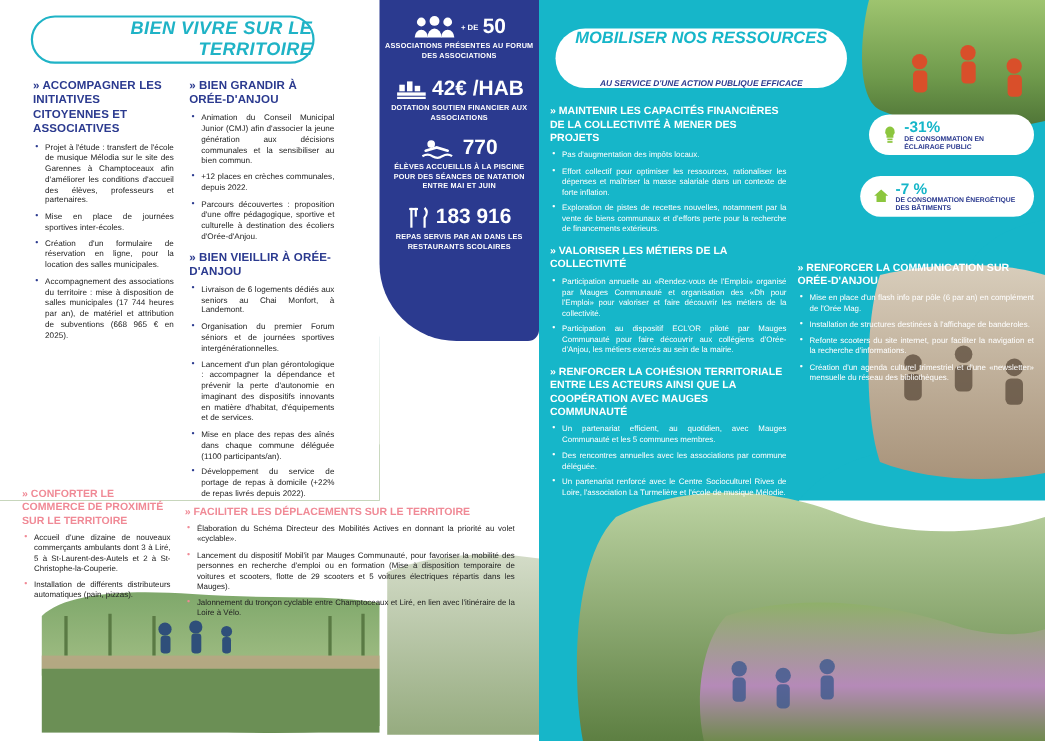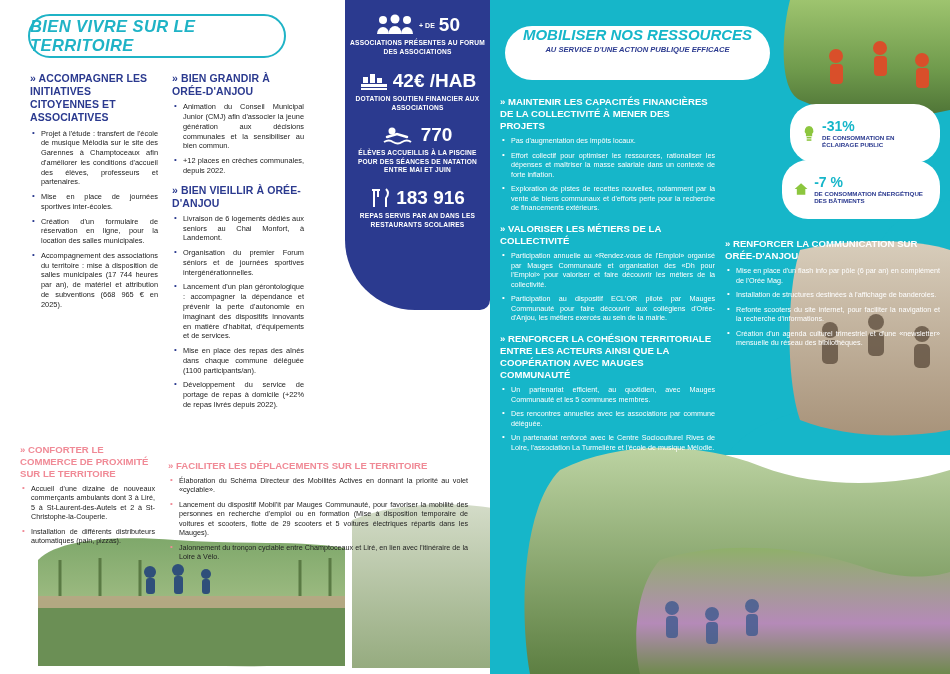--- a/index.html
+++ b/index.html
@@ -20,20 +20,21 @@
   }
   .teal-banner {
     position:absolute; left:28px; top:14px; width:258px; height:44px;
     border:2px solid #1fb3c6; border-radius:22px;
     display:flex; align-items:center; justify-content:center;
     background:#ffffff;
   }
   .teal-banner span {
     color:#1fb3c6; font-weight:bold; font-size:16.5px; letter-spacing:0.4px;
     font-style: italic;
+    text-align: right;
   }
   .col-head {
     color:#2b3a8f; font-weight:bold; font-size:10.5px; line-height:1.25;
     text-transform:uppercase; letter-spacing:0.1px;
   }
   ul.bl { margin:4px 0 0 0; padding:0 0 0 11px; list-style:none; }
   ul.bl li {
     position:relative; font-size:7.4px; line-height:1.32; color:#222;
     margin-bottom:5px; text-align:justify;
   }
@@ -55,39 +56,39 @@
   .icon-row { display:flex; align-items:center; justify-content:center; gap:4px; }
 
   
   .tealzone {
     position:absolute; left:490px; top:0; width:460px; height:455px;
     background:#16b6c9;
   }
   .white-banner {
     position:absolute; left:505px; top:26px; width:265px; height:54px;
     background:#ffffff; border-radius:28px;
-    display:flex; flex-direction:column; align-items:center; justify-content:flex-start;
+    display:flex; flex-direction:column; align-items:center; justify-content:space-between;
   }
   .white-banner .t1 { color:#16b6c9; font-weight:bold; font-size:15px; font-style:italic; }
   .white-banner .t2 { color:#2b3a8f; font-weight:bold; font-size:7.6px; font-style:italic; margin-top:2px;}
   .r-head {
     color:#ffffff; font-weight:bold; font-size:9.6px; line-height:1.25;
     text-transform:uppercase;
   }
   ul.wl { margin:4px 0 0 0; padding:0 0 0 11px; list-style:none; }
   ul.wl li {
     position:relative; font-size:7.2px; line-height:1.33; color:#ffffff;
     margin-bottom:5px; text-align:justify;
   }
   ul.wl li:before { content:"•"; position:absolute; left:-9px; top:-1px; color:#fff; font-size:8px;}
 
   
   .bubble {
     position:absolute; background:#ffffff; border-radius:26px;
-    display:flex; align-items:center; gap:6px; padding:14px 12px;
+    display:flex; align-items:center; gap:6px; padding:3px 12px;
   }
   .bub-num { color:#16b6c9; font-weight:bold; font-size:14px; }
   .bub-txt { color:#2b3a8f; font-size:6.2px; font-weight:bold; line-height:1.2; text-transform:uppercase;}
 
   
   .p-head {
     color:#f08a96; font-weight:bold; font-size:9.6px; line-height:1.25; text-transform:uppercase;
   }
   ul.pl { margin:4px 0 0 0; padding:0 0 0 11px; list-style:none; }
   ul.pl li {
@@ -238,20 +239,21 @@
       <li>Création d'un formulaire de réservation en ligne, pour la location des salles municipales.</li>
       <li>Accompagnement des associations du territoire : mise à disposition de salles municipales (17 744 heures par an), de matériel et attribution de subventions (668 965 € en 2025).</li>
     </ul>
   </div>
 
   <div class="colB">
     <div class="col-head">» BIEN GRANDIR À ORÉE-D'ANJOU</div>
     <ul class="bl">
       <li>Animation du Conseil Municipal Junior (CMJ) afin d'associer la jeune génération aux décisions communales et la sensibiliser au bien commun.</li>
       <li>+12 places en crèches communales, depuis 2022.</li>
+      <li>Parcours découvertes : proposition d'une offre pédagogique, sportive et culturelle à destination des écoliers d'Orée-d'Anjou.</li>
     </ul>
     <div class="col-head" style="margin-top:8px">» BIEN VIEILLIR À ORÉE-D'ANJOU</div>
     <ul class="bl">
       <li>Livraison de 6 logements dédiés aux seniors au Chai Monfort, à Landemont.</li>
       <li>Organisation du premier Forum séniors et de journées sportives intergénérationnelles.</li>
       <li>Lancement d'un plan gérontologique : accompagner la dépendance et prévenir la perte d'autonomie en imaginant des dispositifs innovants en matière d'habitat, d'équipements et de services.</li>
       <li>Mise en place des repas des aînés dans chaque commune déléguée (1100 participants/an).</li>
       <li>Développement du service de portage de repas à domicile (+22% de repas livrés depuis 2022).</li>
     </ul>
   </div>

